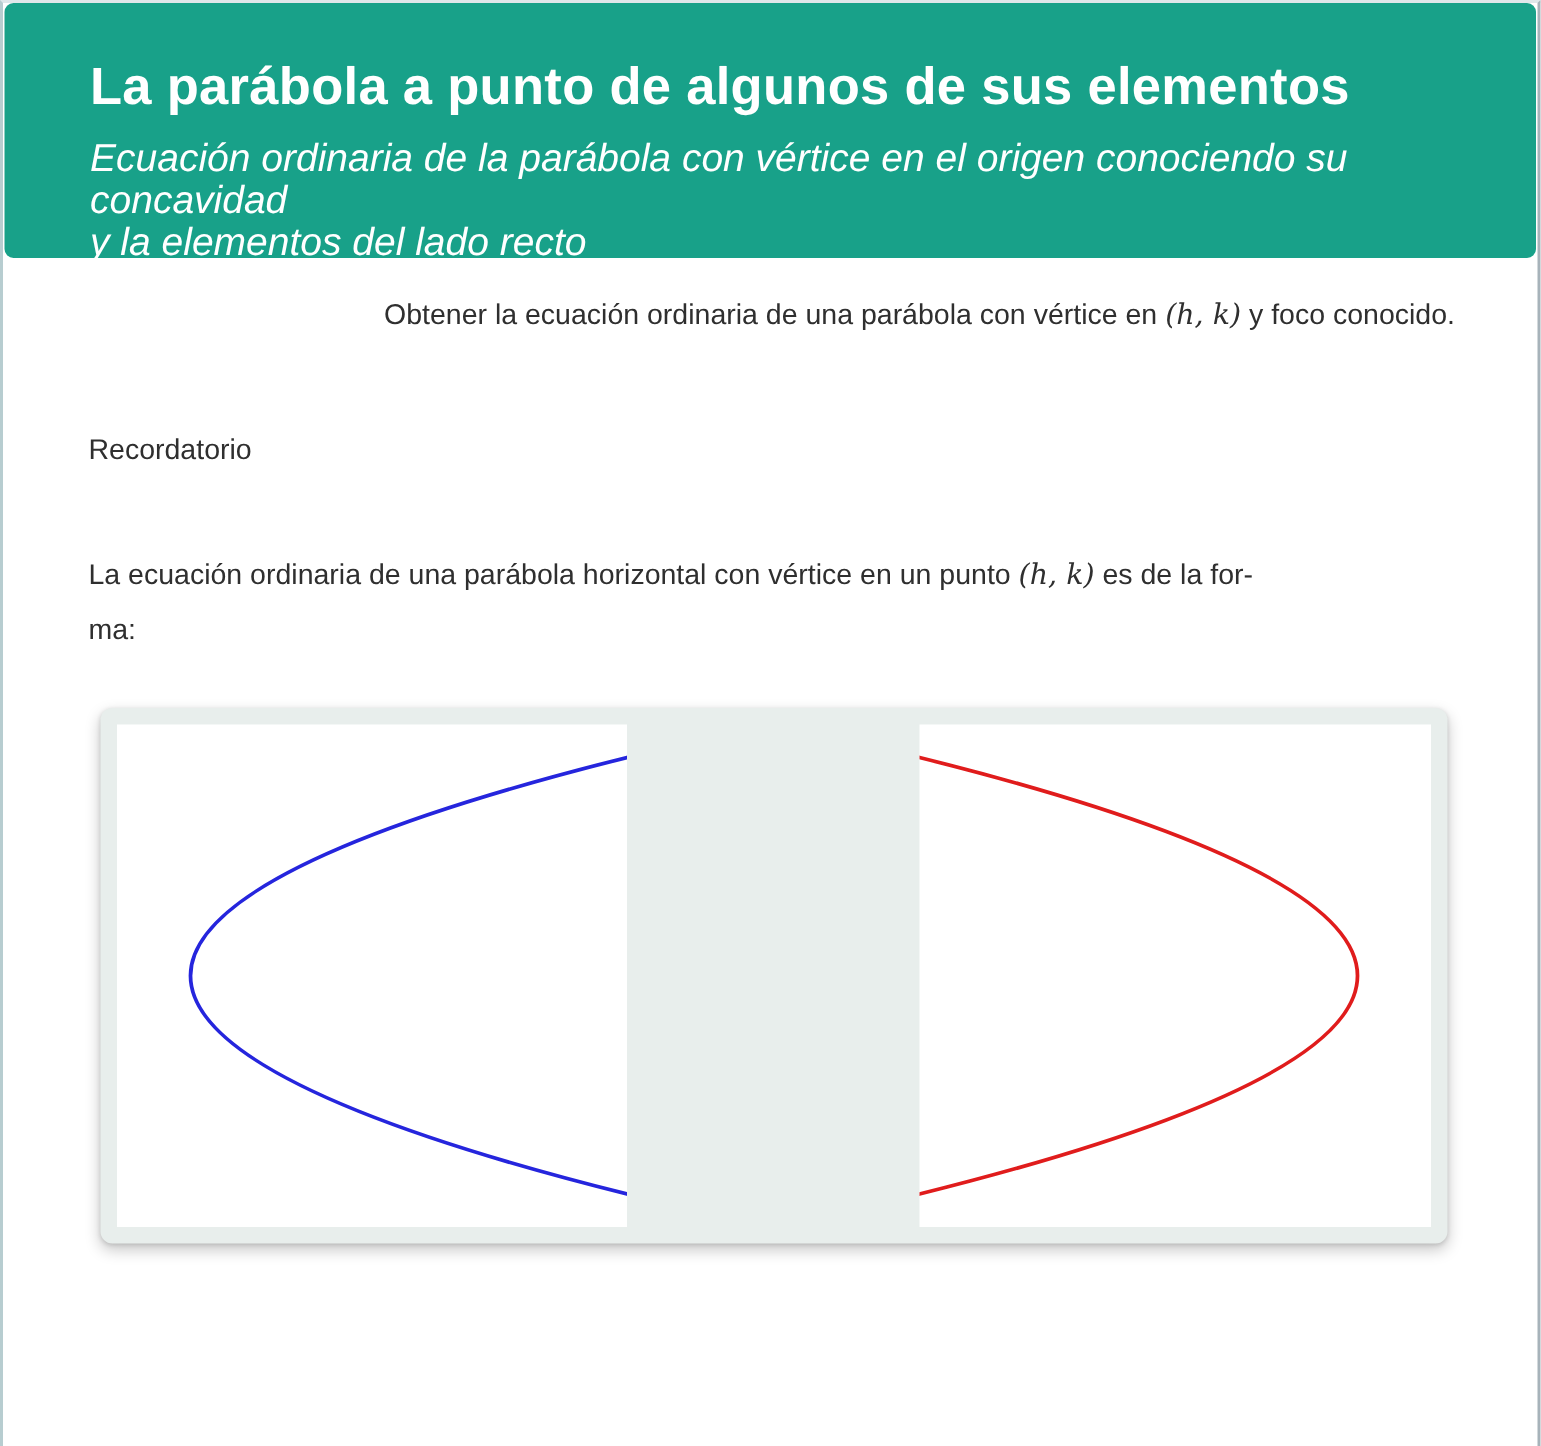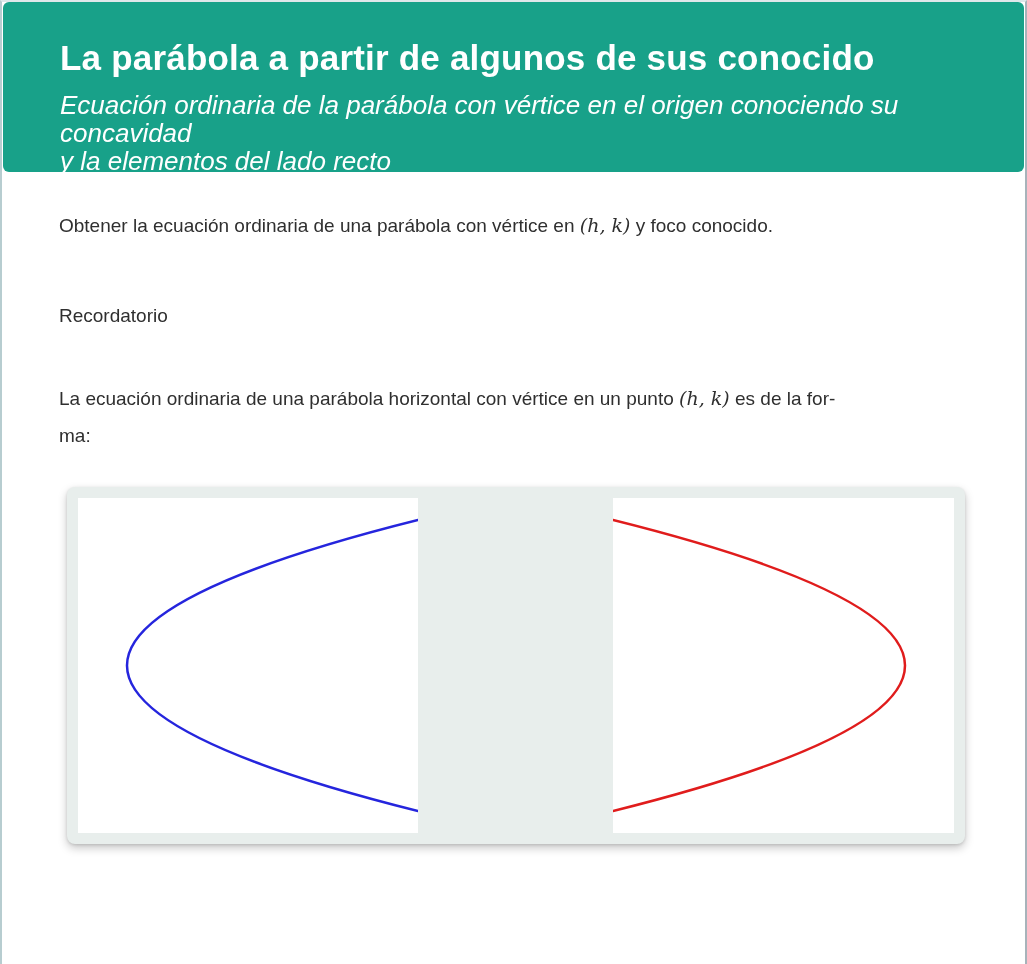--- a/index.html
+++ b/index.html
@@ -51,21 +51,21 @@
     font-weight: 700;
     padding-bottom: 9px;
     border-bottom: 3px solid #7cb0e8;
     width: 915px;
   }
   p.body-text {
     font-size: 19px;
     line-height: 37px;
     color: #2f2f2f;
   }
-  .p-objective   { margin-top: 35px; }
+  .p-objective   { margin-top: 20px; text-align: right; }
   .p-reminder    { margin-top: 53px; }
   .p-form-intro  { margin-top: 46px; }
   .inline-math {
     font-family: "DejaVu Serif", serif;
     font-style: italic;
     font-size: 19px;
   }
   
   .figure-card {
     margin: 33px 0 0 8px;
@@ -84,21 +84,21 @@
   .panel.left  { width: 340px; }
   .panel.right { width: 341px; }
   .panel svg { display: block; }
 </style>
 </head>
 <body>
 
 <div class="page">
 
   <header class="banner">
-    <h1>La parábola a partir de algunos de sus conocido</h1>
+    <h1>La parábola a punto de algunos de sus elementos</h1>
     <div class="subtitle">
       <span>Ecuación ordinaria de la parábola con vértice en el origen conociendo su concavidad</span><br>
       <span>y la elementos del lado recto</span>
     </div>
   </header>
 
   <main class="content">
 
 
     <p class="body-text p-objective">

